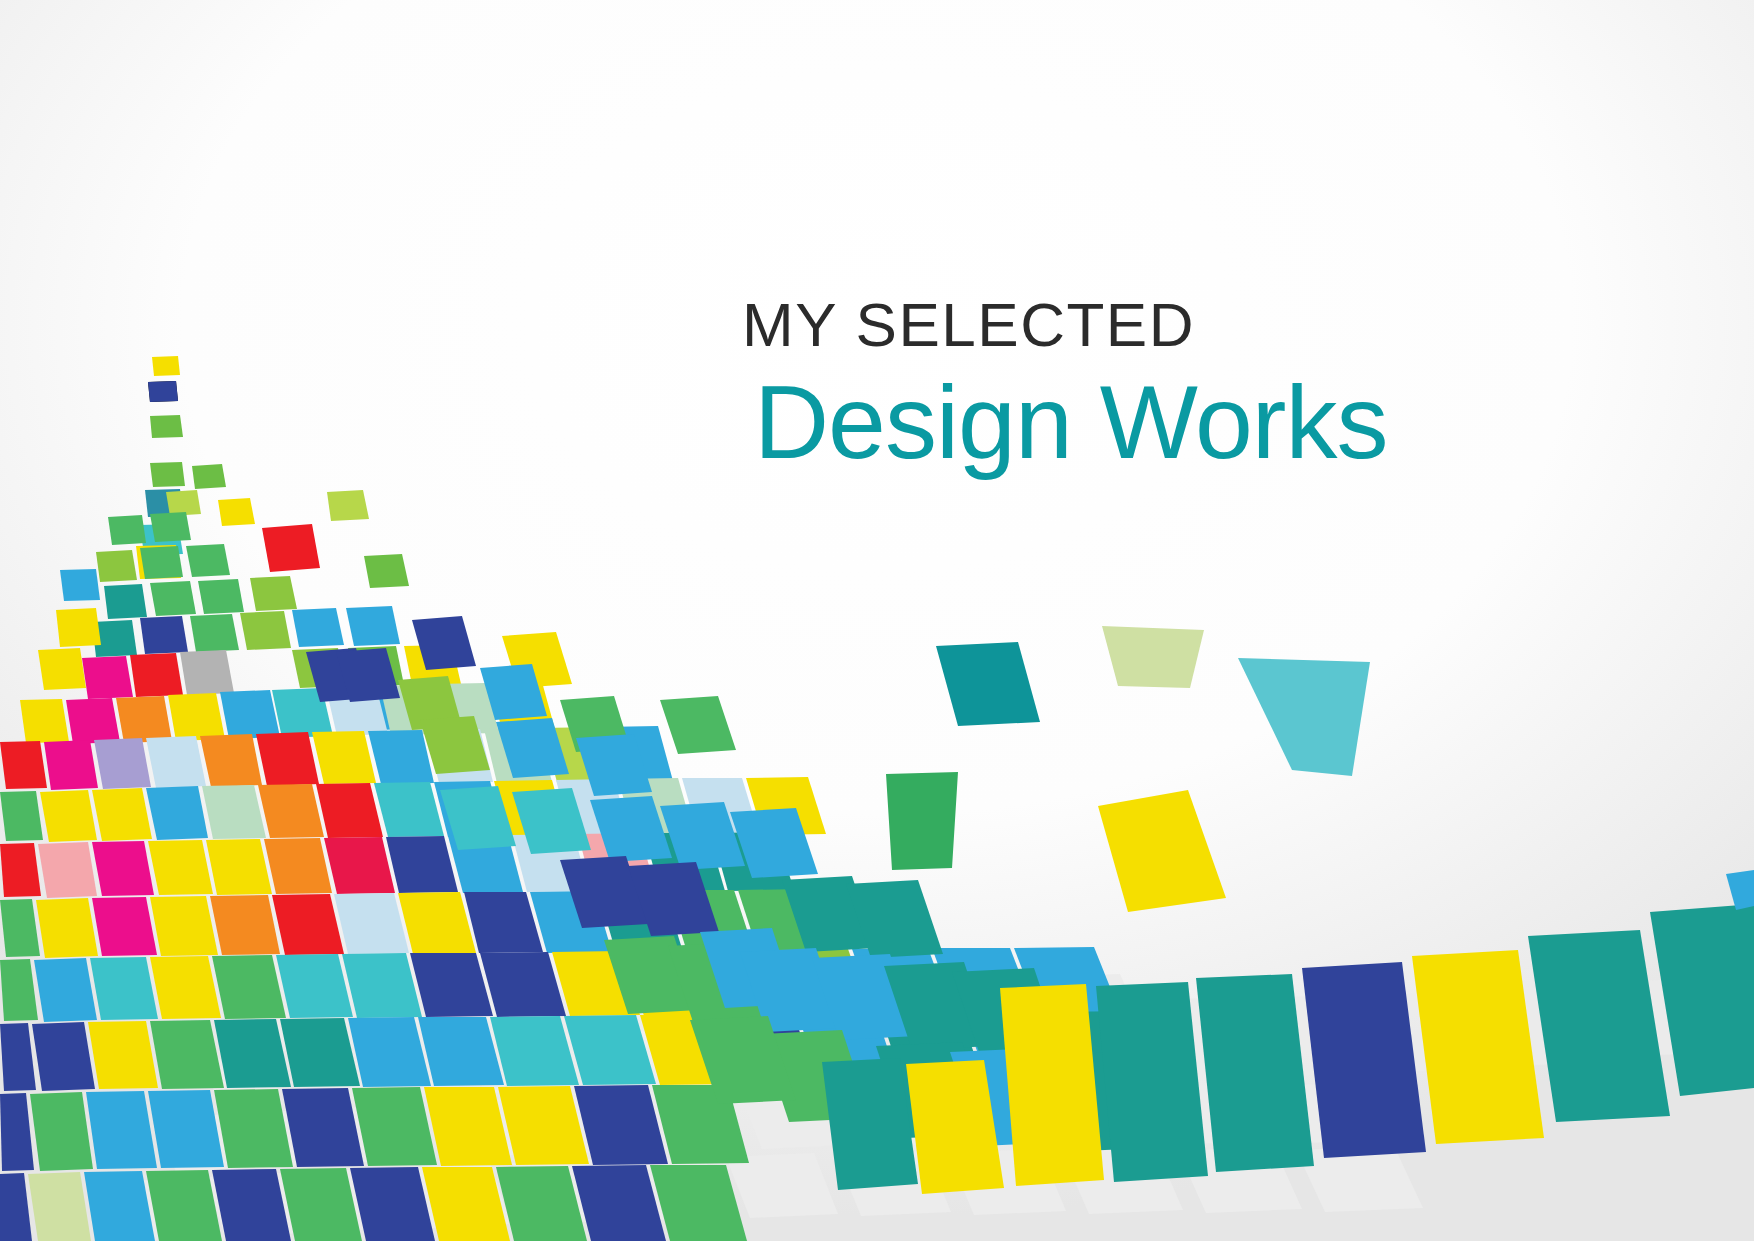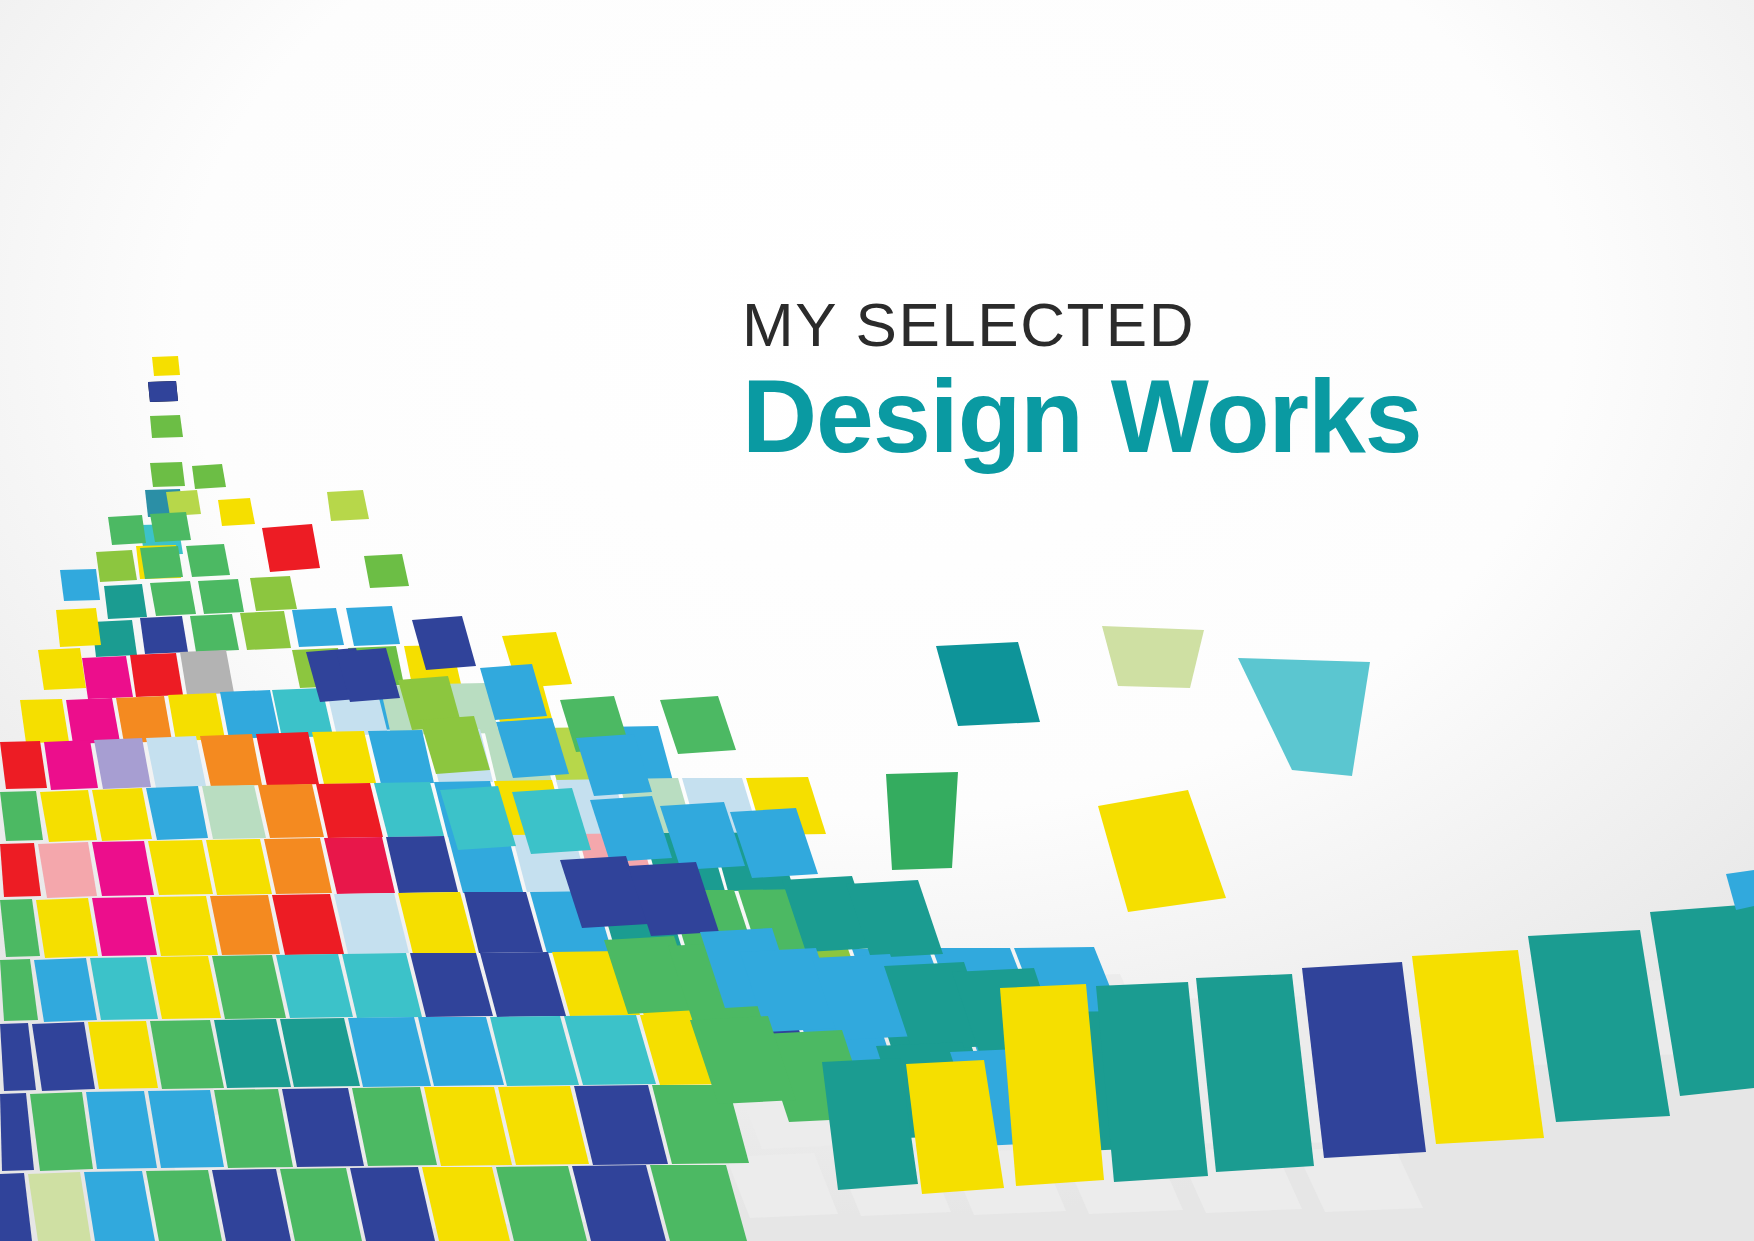--- a/index.html
+++ b/index.html
@@ -26,26 +26,26 @@
     font-weight:300;
     font-size:62px;
     letter-spacing:1.5px;
     color:#2b2b2b;
     line-height:1;
     margin:0 0 6px 0;
     white-space:nowrap;
   }
   .headline{
     font-family:"Liberation Sans", sans-serif;
-    font-weight:700;
+    font-weight:400;
     font-size:104px;
     letter-spacing:-1px;
     color:#0a9aa2;
     line-height:1.05;
-    margin:0;
+    margin:12px;
     white-space:nowrap;
   }
 </style>
 </head>
 <body>
 
 <div id="poster">
 
   <div id="artboard">
     <svg viewBox="0 0 1754 1241" xmlns="http://www.w3.org/2000/svg" aria-hidden="true">

